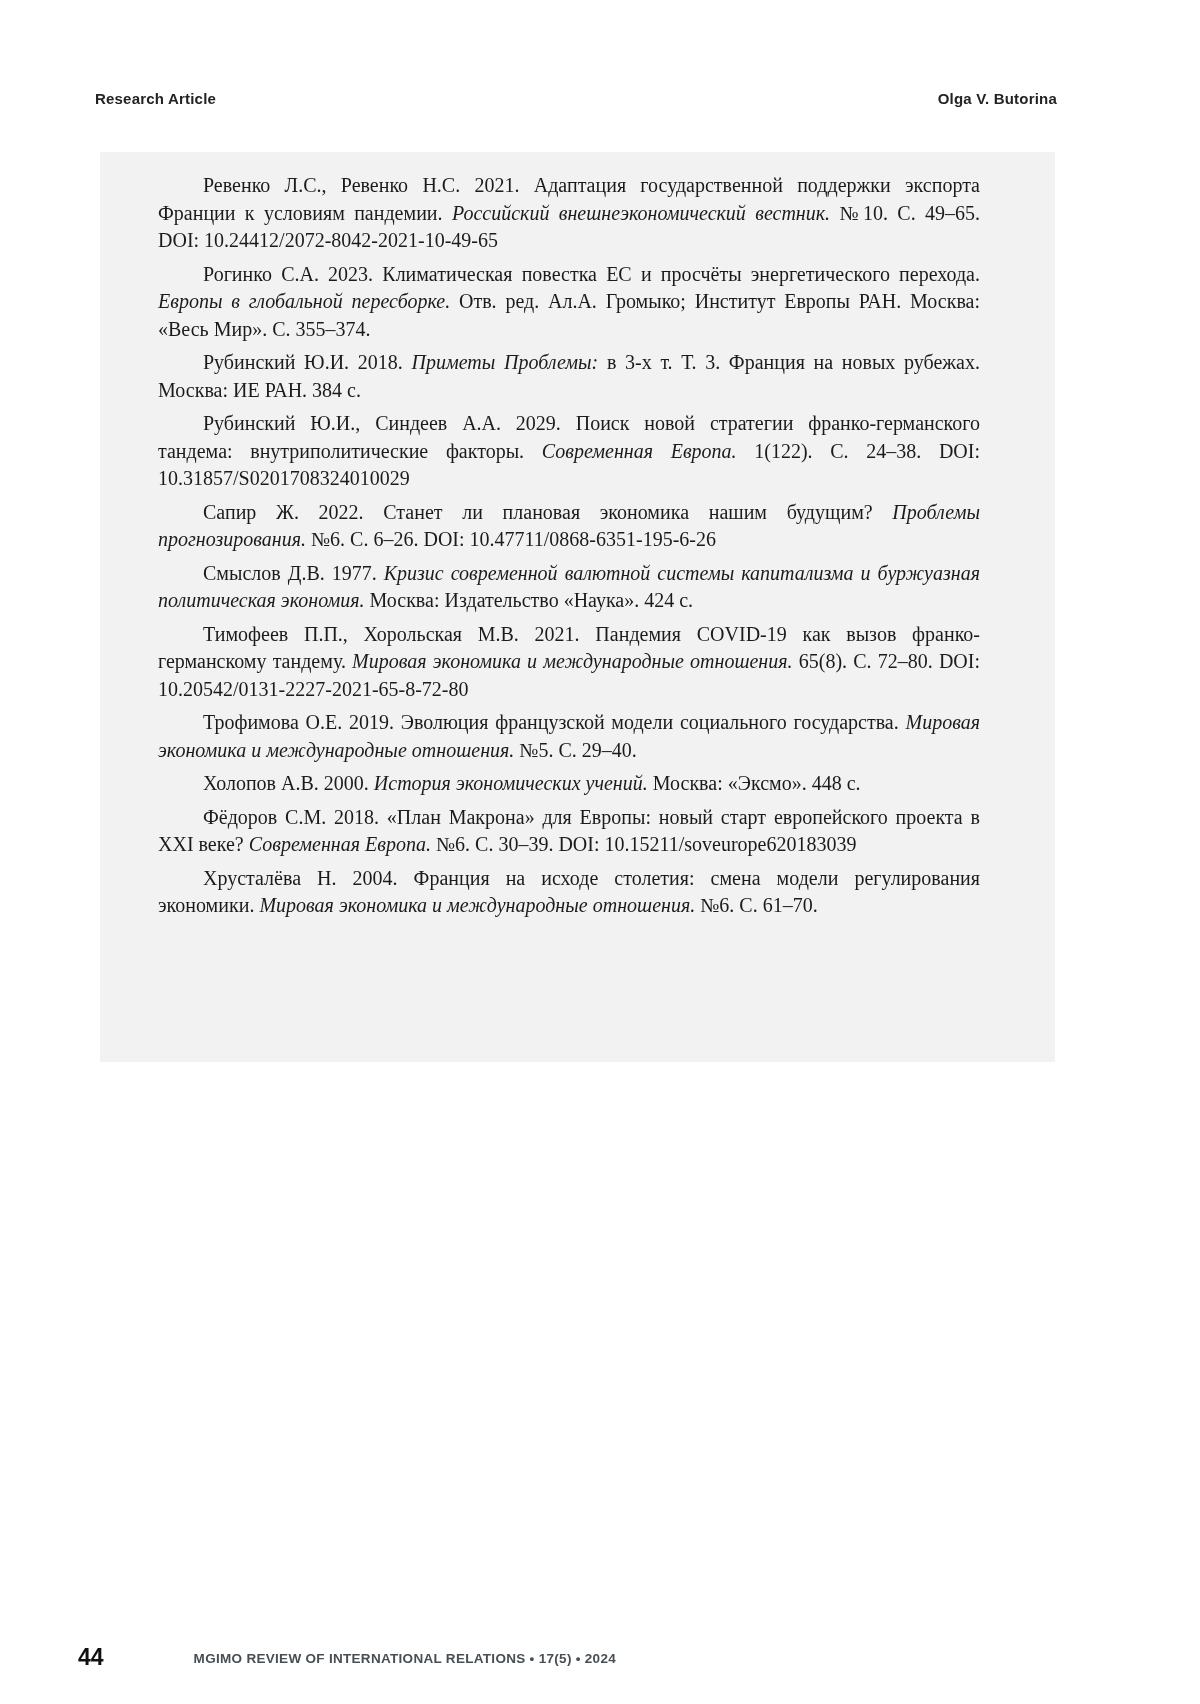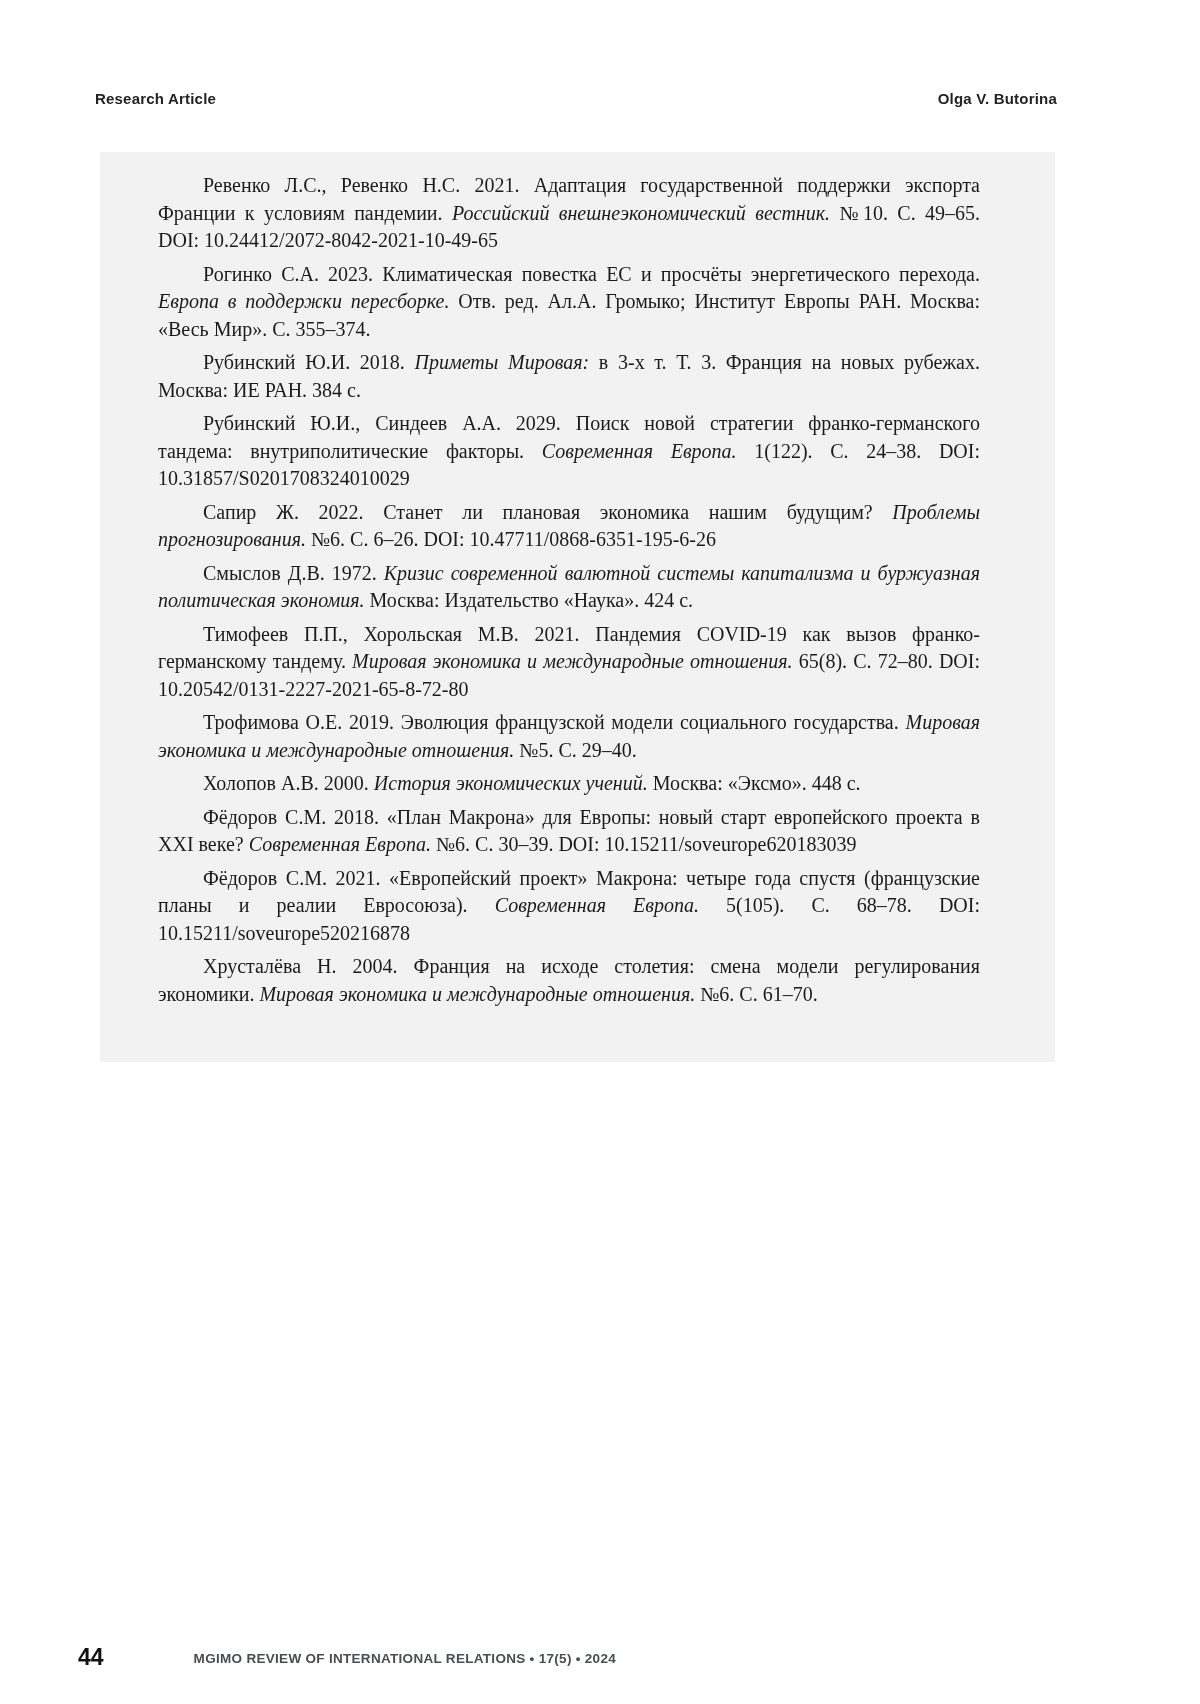--- a/index.html
+++ b/index.html
@@ -84,30 +84,29 @@
 <div class="page">
 
   <div class="running-head">
     <span>Research Article</span>
     <span>Olga V. Butorina</span>
   </div>
 
   <div class="refs-box">
     <div>
         <p class="ref"><span>Ревенко Л.С., Ревенко Н.С. 2021. Адаптация государственной поддержки экспорта Франции к условиям пандемии. </span><i>Российский внешнеэкономический вестник.</i><span> №10. С. 49–65. DOI: 10.24412/2072-8042-2021-10-49-65</span></p>
-        <p class="ref"><span>Рогинко С.А. 2023. Климатическая повестка ЕС и просчёты энергетического перехода. </span><i>Европа в поддержки пересборке.</i><span> Отв. ред. Ал.А. Громыко; Институт Европы РАН. Москва: «Весь Мир». С. 355–374.</span></p>
-        <p class="ref"><span>Рубинский Ю.И. 2018. </span><i>Приметы Мировая:</i><span> в 3-х т. Т. 3. Франция на новых рубежах. Москва: ИЕ РАН. 384 с.</span></p>
+        <p class="ref"><span>Рогинко С.А. 2023. Климатическая повестка ЕС и просчёты энергетического перехода. </span><i>Европы в глобальной пересборке.</i><span> Отв. ред. Ал.А. Громыко; Институт Европы РАН. Москва: «Весь Мир». С. 355–374.</span></p>
+        <p class="ref"><span>Рубинский Ю.И. 2018. </span><i>Приметы Проблемы:</i><span> в 3-х т. Т. 3. Франция на новых рубежах. Москва: ИЕ РАН. 384 с.</span></p>
         <p class="ref"><span>Рубинский Ю.И., Синдеев А.А. 2029. Поиск новой стратегии франко-германского тандема: внутриполитические факторы. </span><i>Современная Европа.</i><span> 1(122). С. 24–38. DOI: 10.31857/S0201708324010029</span></p>
         <p class="ref"><span>Сапир Ж. 2022. Станет ли плановая экономика нашим будущим? </span><i>Проблемы прогнозирования.</i><span> №6. С. 6–26. DOI: 10.47711/0868-6351-195-6-26</span></p>
-        <p class="ref"><span>Смыслов Д.В. 1972. </span><i>Кризис современной валютной системы капитализма и буржуазная политическая экономия.</i><span> Москва: Издательство «Наука». 424 с.</span></p>
+        <p class="ref"><span>Смыслов Д.В. 1977. </span><i>Кризис современной валютной системы капитализма и буржуазная политическая экономия.</i><span> Москва: Издательство «Наука». 424 с.</span></p>
         <p class="ref"><span>Тимофеев П.П., Хорольская М.В. 2021. Пандемия COVID-19 как вызов франко-германскому тандему. </span><i>Мировая экономика и международные отношения.</i><span> 65(8). С. 72–80. DOI: 10.20542/0131-2227-2021-65-8-72-80</span></p>
         <p class="ref"><span>Трофимова О.Е. 2019. Эволюция французской модели социального государства. </span><i>Мировая экономика и международные отношения.</i><span> №5. С. 29–40.</span></p>
         <p class="ref"><span>Холопов А.В. 2000. </span><i>История экономических учений.</i><span> Москва: «Эксмо». 448 с.</span></p>
         <p class="ref"><span>Фёдоров С.М. 2018. «План Макрона» для Европы: новый старт европейского проекта в XXI веке? </span><i>Современная Европа.</i><span> №6. С. 30–39. DOI: 10.15211/soveurope620183039</span></p>
-        <p class="ref"><span>Фёдоров С.М. 2021. «Европейский проект» Макрона: четыре года спустя (французские планы и реалии Евросоюза). </span><i>Современная Европа.</i><span> 5(105). С. 68–78. DOI: 10.15211/soveurope520216878</span></p>
         <p class="ref"><span>Хрусталёва Н. 2004. Франция на исходе столетия: смена модели регулирования экономики. </span><i>Мировая экономика и международные отношения.</i><span> №6. С. 61–70.</span></p>
       </div>
   </div>
 
   <div class="footer">
     <span class="page-number">44</span>
     <span class="journal-line">MGIMO REVIEW OF INTERNATIONAL RELATIONS • 17(5) • 2024</span>
   </div>
 
 </div>

